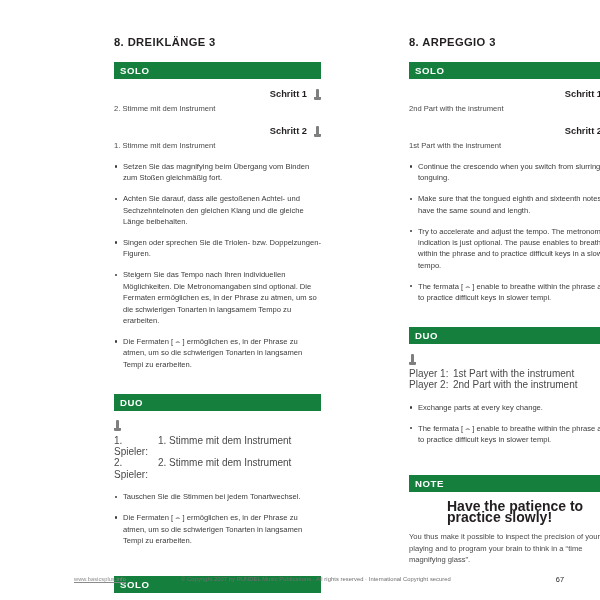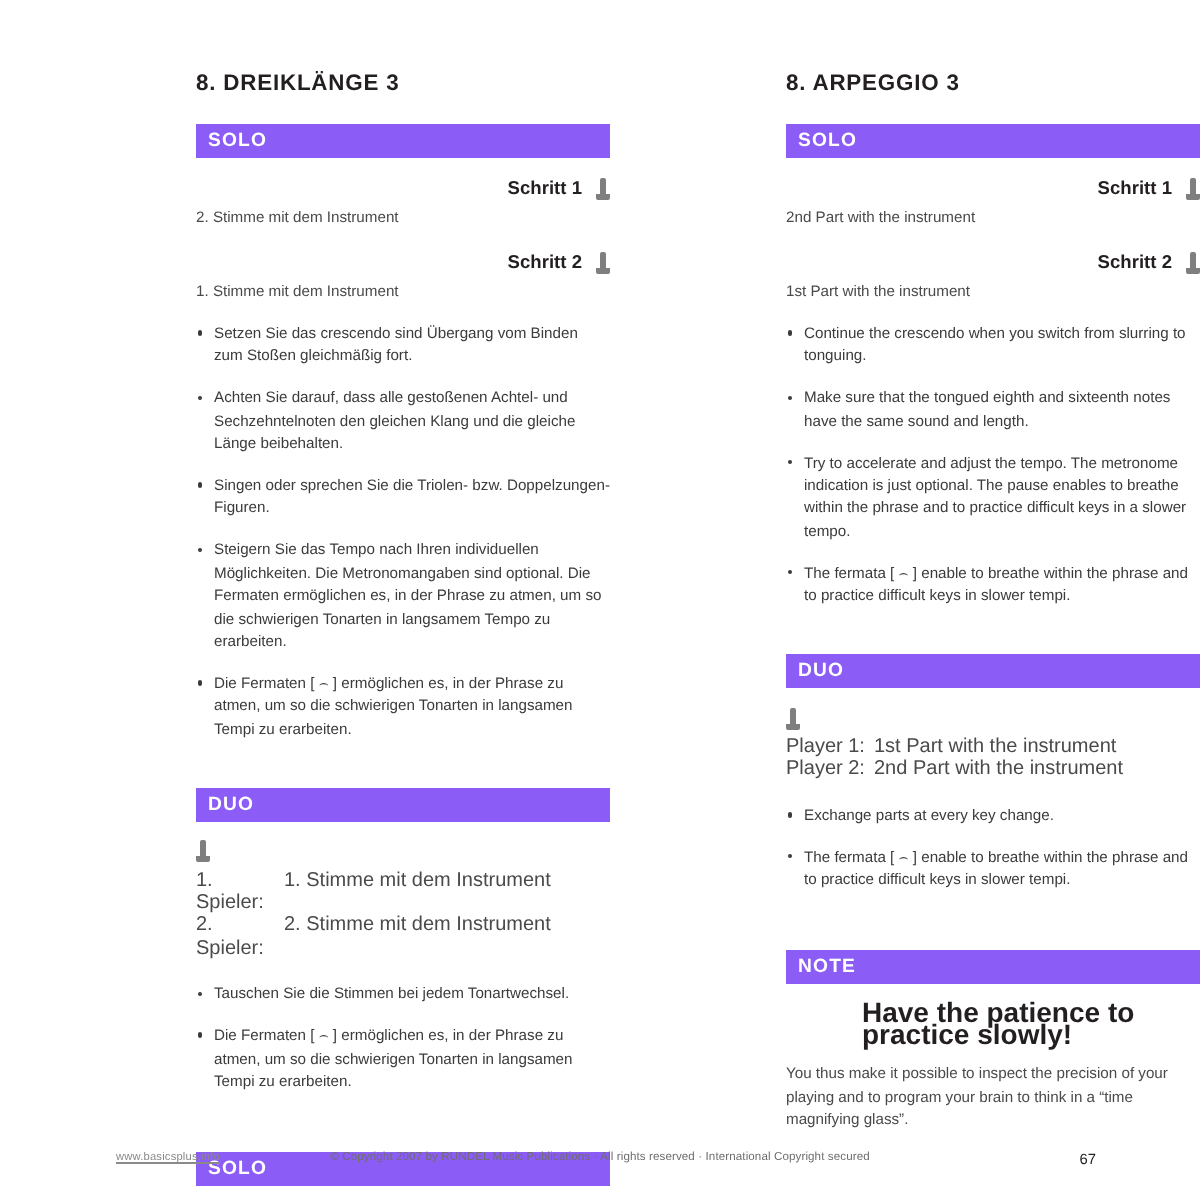--- a/index.html
+++ b/index.html
@@ -10,21 +10,21 @@
   body {
     width: 600px;
     height: 600px;
     overflow: hidden;
     font-family: "Liberation Sans", sans-serif;
     color: #231f20;
     position: relative;
   }
   .page {
     position: absolute;
-    left: 0; top: 0;
+    left: 16px; top: 0;
     width: 500px;
     height: 600px;
     box-sizing: border-box;
   }
   .columns {
     position: absolute;
     left: 0;
     top: 36px;
     width: 600px;
     display: flex;
@@ -40,21 +40,21 @@
   .chapter-title {
     font-size: 11.2px;
     font-weight: bold;
     letter-spacing: 0.4px;
     color: #231f20;
     margin: 0 0 14px 0;
     white-space: nowrap;
   }
 
   .section-bar {
-    background: #8b5cf6;
+    background: #15803d;
     color: #ffffff;
     font-size: 9.6px;
     font-weight: bold;
     letter-spacing: 0.6px;
     padding: 3px 0 3px 6px;
     margin: 0 0 9px 0;
     line-height: 11px;
     height: 11px;
   }
   .bar-merke { margin-top: 0; }
@@ -214,21 +214,21 @@
       </div>
       <div class="sub">2. Stimme mit dem Instrument</div>
 
       <div class="step">
         <span>Schritt 2</span>
         <span class="instr-icon"></span>
       </div>
       <div class="sub last">1. Stimme mit dem Instrument</div>
 
       <ul class="bullets">
-        <li>Setzen Sie das crescendo sind Übergang vom Binden zum Stoßen gleichmäßig fort.</li>
+        <li>Setzen Sie das magnifying beim Übergang vom Binden zum Stoßen gleichmäßig fort.</li>
         <li>Achten Sie darauf, dass alle gestoßenen Achtel- und Sechzehntelnoten den gleichen Klang und die gleiche Länge beibehalten.</li>
         <li>Singen oder sprechen Sie die Triolen- bzw. Doppelzungen-Figuren.</li>
         <li>Steigern Sie das Tempo nach Ihren individuellen Möglichkeiten. Die Metronomangaben sind optional. Die Fermaten ermöglichen es, in der Phrase zu atmen, um so die schwierigen Tonarten in langsamem Tempo zu erarbeiten.</li>
         <li>Die Fermaten [ ⌢ ] ermöglichen es, in der Phrase zu atmen, um so die schwierigen Tonarten in langsamen Tempi zu erarbeiten.</li>
       </ul>
 
       <div class="spacer-14"></div>
 
       <div class="section-bar">DUO</div>
 

